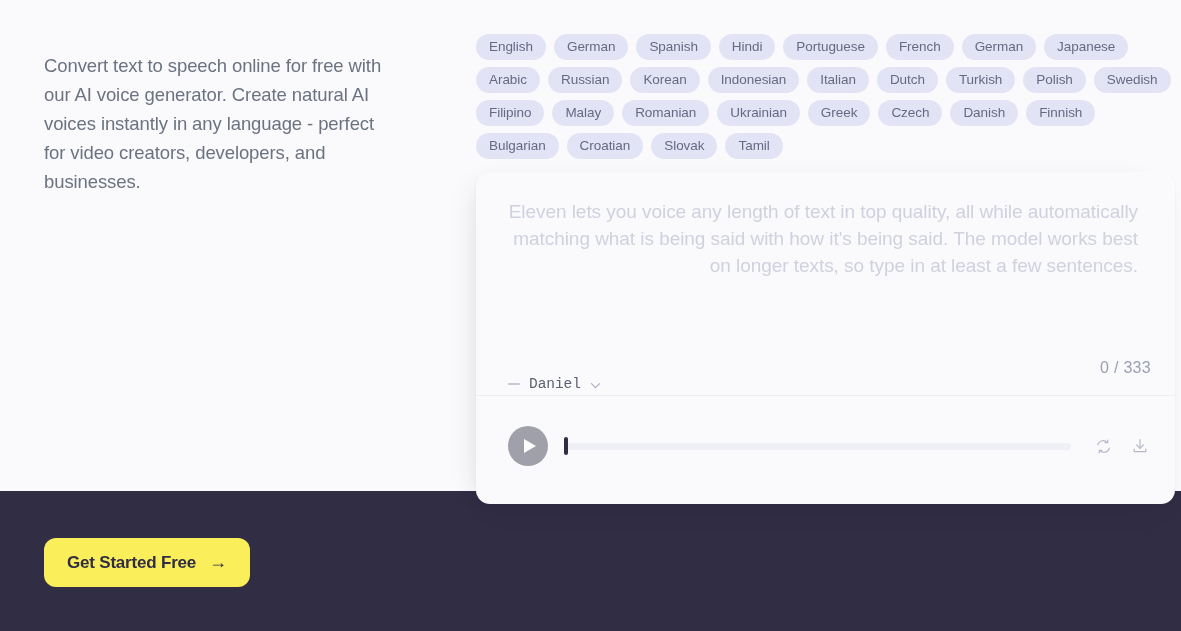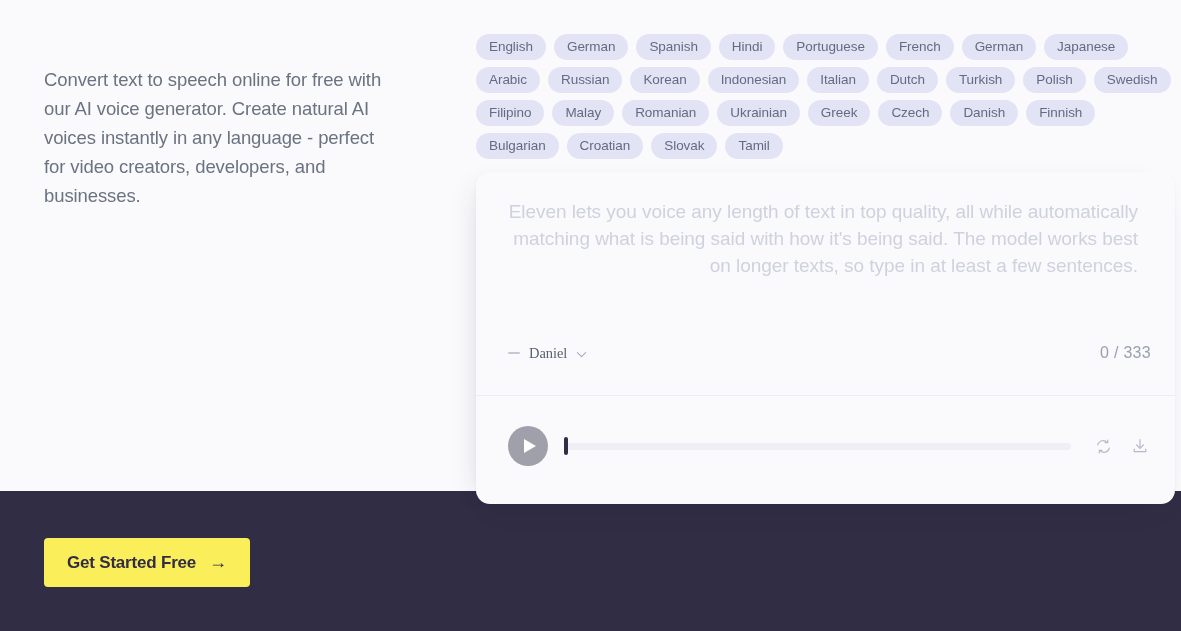--- a/index.html
+++ b/index.html
@@ -38,41 +38,41 @@
     width: 400px;
   }
   .hero-title {
     font-size: 54px;
     line-height: 62px;
     font-weight: 700;
     letter-spacing: -1.1px;
     color: #302d45;
   }
   .hero-sub {
-    margin-top: 29px;
+    margin-top: 15px;
     width: 345px;
     font-size: 18.5px;
     line-height: 29px;
     color: #6b7280;
     letter-spacing: -0.1px;
   }
 
   
   .cta {
     position: absolute;
     left: 44px;
     top: 538px;
     height: 49px;
     padding: 0 23px;
     display: flex;
     align-items: center;
     gap: 13px;
     background: #faee5a;
     border: none;
-    border-radius: 4px;
+    border-radius: 12px;
     cursor: pointer;
     font-family: "Liberation Sans", sans-serif;
   }
   .cta-label {
     font-size: 17px;
     font-weight: 700;
     color: #302d45;
     letter-spacing: -0.2px;
   }
   .cta-arrow {
@@ -157,22 +157,23 @@
     align-items: center;
     justify-content: space-between;
   }
   .voice-select {
     display: flex;
     align-items: center;
     gap: 9px;
     background: none;
     border: none;
     cursor: pointer;
-    font-family: Liberation Serif, serif;
+    font-family: Liberation Mono, monospace;
     padding: 0;
+    margin-top: 32px;
   }
   .voice-avatar {
     display: inline-block;
     width: 12px;
     height: 2px;
     background: #c5c8d6;
     border-radius: 1px;
   }
   .voice-name {
     font-size: 14.5px;

